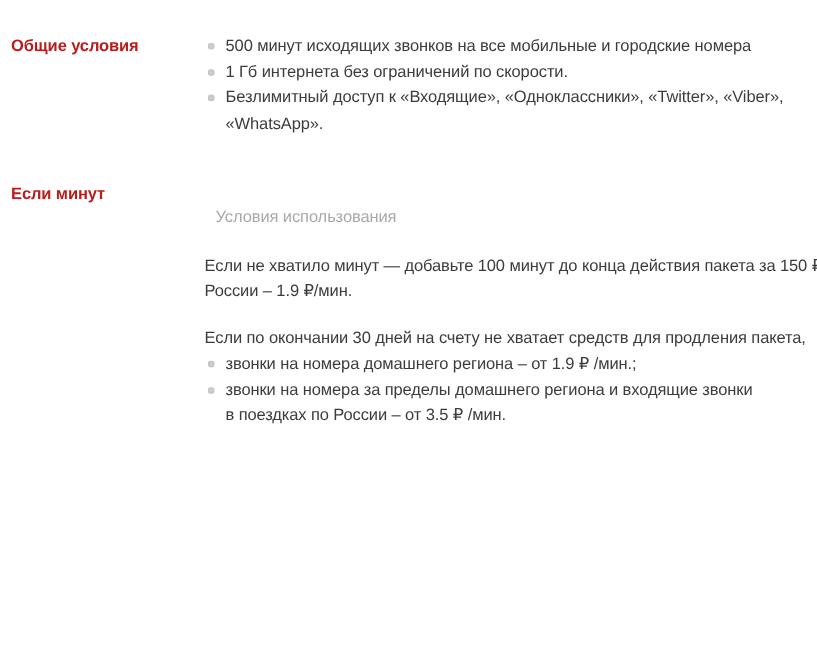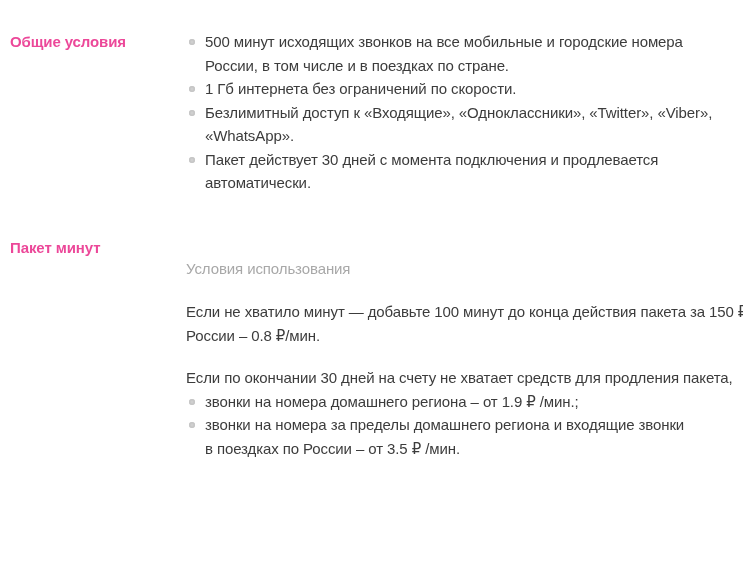--- a/index.html
+++ b/index.html
@@ -24,21 +24,21 @@
     display: grid;
     grid-template-columns: 186px 1fr;
     align-items: start;
   }
   .section-minutes {
     margin-top: 41px;
   }
   .section-title {
     padding-left: 10px;
     font-weight: bold;
-    color: #ec4899;
+    color: #b91c1c;
     white-space: nowrap;
   }
   .section-content {
     min-width: 0;
   }
   .bullet-list {
     margin: 0;
     padding: 0;
     list-style: none;
   }
@@ -56,70 +56,65 @@
     background: #cfcfcf;
     box-shadow: inset 0 0 0 1.5px #c6c6c6;
   }
   .line {
     white-space: nowrap;
   }
   .subheading {
     margin-top: 21px;
     color: #a8a8a8;
     white-space: nowrap;
+    margin-left: 10px;
   }
   .option-para {
     margin-top: 20px;
   }
   .renewal-para {
     margin-top: 19px;
   }
 </style>
 </head>
 <body>
 
 <div class="layout">
 
   <div class="section">
     <div class="section-title">Общие условия</div>
     <div class="section-content">
       <ul class="bullet-list">
         <li class="bullet-item">
           <span class="dot"></span>
           <div class="line">500 минут исходящих звонков на все мобильные и городские номера</div>
-          <div class="line">России, в том числе и в поездках по стране.</div>
         </li>
         <li class="bullet-item">
           <span class="dot"></span>
           <div class="line">1 Гб интернета без ограничений по скорости.</div>
         </li>
         <li class="bullet-item">
           <span class="dot"></span>
           <div class="line">Безлимитный доступ к «Входящие», «Одноклассники», «Twitter», «Viber»,</div>
           <div class="line">«WhatsApp».</div>
         </li>
-        <li class="bullet-item">
-          <span class="dot"></span>
-          <div class="line">Пакет действует 30 дней с момента подключения и продлевается</div>
-          <div class="line">автоматически.</div>
-        </li>
       </ul>
     </div>
   </div>
 
   <div class="section section-minutes">
-    <div class="section-title">Пакет минут</div>
+    <div class="section-title">Если минут</div>
     <div class="section-content">
 
 
       <div class="subheading">Условия использования</div>
 
       <div class="option-para">
         <div class="line">Если не хватило минут — добавьте 100 минут до конца действия пакета за 150 ₽.</div>
-        <div class="line">России – 0.8 ₽/мин.</div>
+        <div class="line">России – 1.9 ₽/мин.</div>
       </div>
 
       <div class="renewal-para">
         <div class="line">Если по окончании 30 дней на счету не хватает средств для продления пакета,</div>
       </div>
 
       <ul class="bullet-list">
         <li class="bullet-item">
           <span class="dot"></span>
           <div class="line">звонки на номера домашнего региона – от 1.9 ₽ /мин.;</div>

